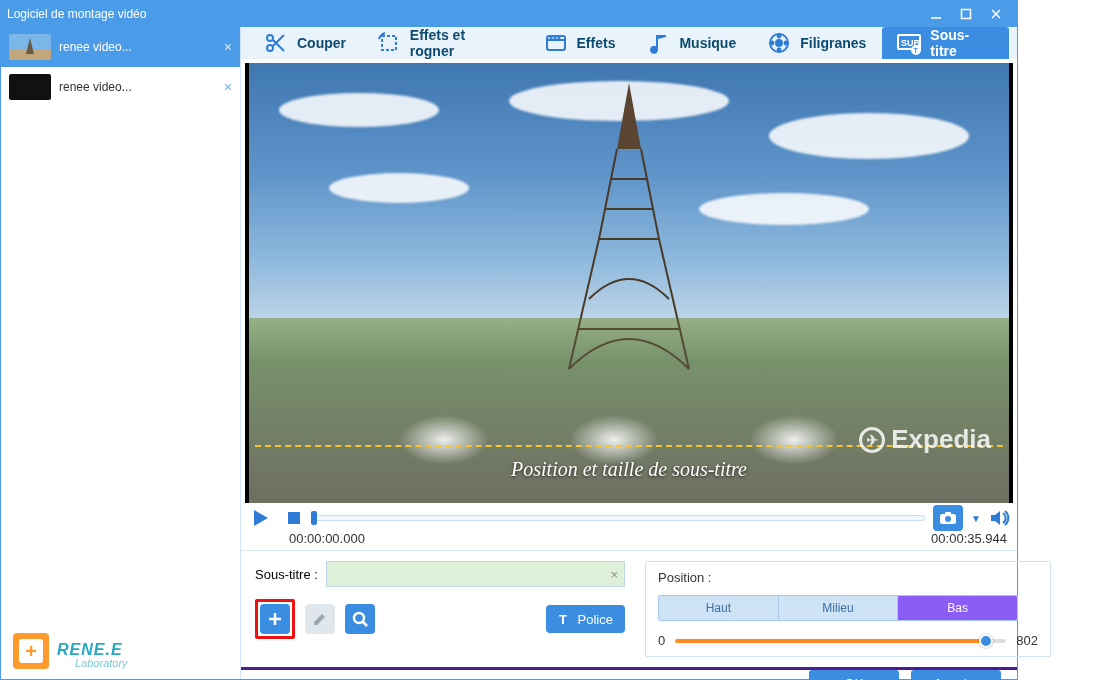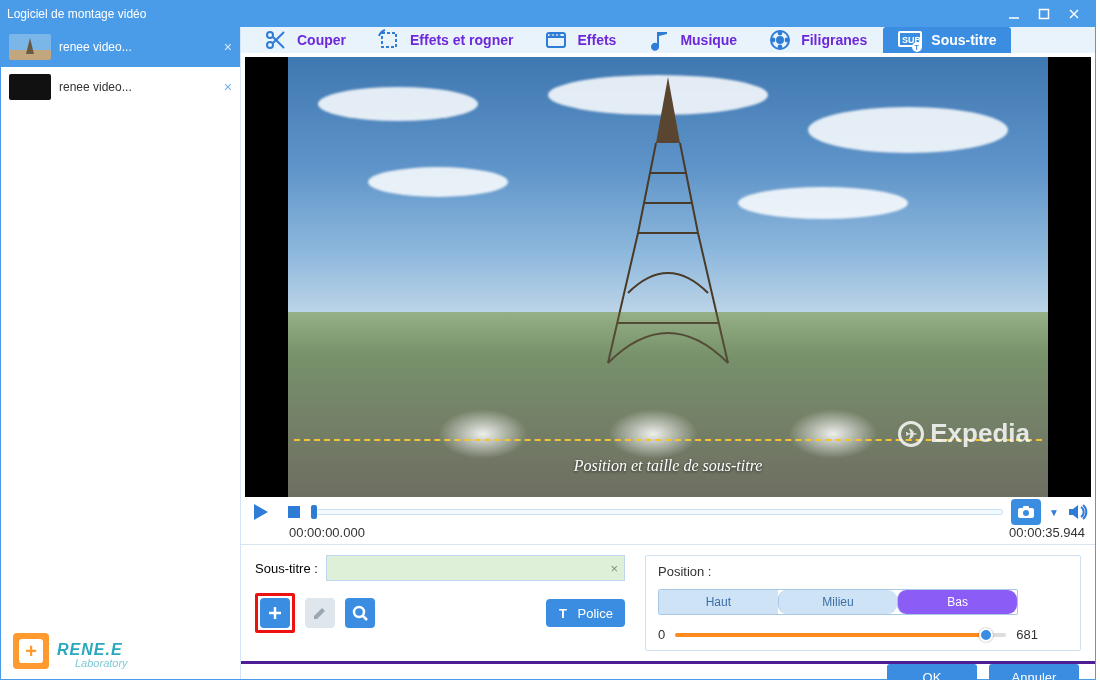--- a/index.html
+++ b/index.html
@@ -1,18 +1,18 @@
 <!DOCTYPE html>
 <html><head>
 <meta charset="utf-8">
 <style>
   * { box-sizing: border-box; margin: 0; padding: 0; font-family: "Segoe UI", Arial, sans-serif; }
   html, body { width: 1100px; height: 680px; overflow: hidden; background: #fff; }
 
-  .window { width: 1096px; height: 680px; display: flex; flex-direction: column; border: 1px solid #4a9be8; }
+  .window { width: 1018px; height: 680px; display: flex; flex-direction: column; border: 1px solid #4a9be8; }
 
   
   .titlebar { height: 26px; background: #4a9be8; color: #fff; display: flex; align-items: center; padding: 0 6px; font-size: 12px; }
   .titlebar .title { flex: 1; }
   .titlebar .winbtn { width: 30px; height: 20px; display: flex; align-items: center; justify-content: center; cursor: pointer; }
   .titlebar .winbtn svg { stroke: #fff; }
 
   .body { flex: 1; display: flex; min-height: 0; }
 
   
@@ -34,36 +34,36 @@
   .logo-badge::after { content:"+"; position:absolute; inset:0; display:flex; align-items:center; justify-content:center; color:#ff9a2e; font-weight:bold; font-size:20px; }
   .logo-text { line-height: 1; }
   .logo-text .l1 { color:#2aa8bf; font-weight:bold; font-style:italic; font-size:16px; letter-spacing:1px; }
   .logo-text .l2 { color:#7fc9d6; font-style:italic; font-size:11px; margin-left:18px; }
 
   
   .main { flex: 1; display: flex; flex-direction: column; min-width: 0; background:#fff; }
 
   
   .tabs { height: 44px; background: #e9f3fc; display: flex; align-items: stretch; padding: 0 8px; gap: 2px; }
-  .tab { display: flex; align-items: center; gap: 8px; padding: 0 14px; color: #6d28d9; font-size: 14px; font-weight: 600; cursor: pointer; border-radius: 3px 3px 0 0; }
+  .tab { display: flex; align-items: center; gap: 8px; padding: 0 14px; color: #0c4a6e; font-size: 14px; font-weight: 600; cursor: pointer; border-radius: 3px 3px 0 0; }
   .tab.active { background: #3a8de0; color: #fff; }
   .tab .ticon { width: 26px; height: 26px; display:flex; align-items:center; justify-content:center; }
 
   
   .preview-wrap { padding: 4px 4px 0 4px; background:#fff; }
   .preview { position: relative; height: 440px; background: #000; display:flex; justify-content:center; }
   .frame { position: relative; width: 760px; height: 100%; overflow: hidden; }
   .sky { position:absolute; inset:0; background: linear-gradient(to bottom, #3f77b0 0%, #5e94c9 25%, #8fb9dd 45%, #bcd4e7 58%, #9db98f 58%, #7d9e72 68%, #8a8e7a 100%); }
   .cloud { position:absolute; background: rgba(255,255,255,.85); border-radius: 50%; filter: blur(1px); }
   .tower { position:absolute; left:50%; top:16px; transform:translateX(-50%); }
   .plaza { position:absolute; left:0; right:0; bottom:0; height:42%; background: linear-gradient(to bottom, rgba(120,140,100,.2), rgba(90,90,80,.6)); }
   .fountain { position:absolute; bottom:38px; width:90px; height:50px; background: radial-gradient(ellipse at center, rgba(255,255,255,.88), rgba(255,255,255,0) 70%); }
   .watermark { position:absolute; right:18px; bottom:48px; color: rgba(255,255,255,.82); font-size:26px; font-weight:600; display:flex; align-items:center; gap:6px; }
   .watermark .wcirc { width:26px; height:26px; border:3px solid rgba(255,255,255,.82); border-radius:50%; display:flex; align-items:center; justify-content:center; font-size:14px; }
-  .sub-overlay { position:absolute; left:50%; bottom:22px; transform:translateX(-50%); color:#fff; font-family: Georgia, 'Times New Roman', serif; font-style: italic; font-size:16px; text-shadow: 0 1px 3px rgba(0,0,0,.7); white-space: nowrap; }
+  .sub-overlay { position:absolute; left:50%; bottom:22px; transform:translateX(-50%); color:#fff; font-family: Georgia, 'Times New Roman', serif; font-style: italic; font-size:20px; text-shadow: 0 1px 3px rgba(0,0,0,.7); white-space: nowrap; }
   .dashline { position:absolute; left:6px; right:6px; bottom:56px; border-top: 2px dashed #f5c531; }
 
   
   .playrow { height: 34px; display:flex; align-items:center; gap:8px; padding: 2px 6px 0 6px; }
   .playbtn { width:28px; height:24px; display:flex; align-items:center; justify-content:center; cursor:pointer; }
   .stopbtn { width:22px; height:22px; display:flex; align-items:center; justify-content:center; cursor:pointer; }
   .seek { flex:1; height: 6px; border:1px solid #c9dff4; border-radius:3px; position:relative; background:#f3f8fd; }
   .seek .knob { position:absolute; left:0; top:50%; width:6px; height:14px; background:#2e7cd6; transform:translate(-50%,-50%); border-radius:2px; }
   .cam { width:30px; height:26px; background:#3a8de0; border-radius:4px; display:flex; align-items:center; justify-content:center; cursor:pointer; }
   .vol { width:22px; height:22px; display:flex; align-items:center; justify-content:center; cursor:pointer; color:#2e7cd6; }
@@ -79,21 +79,21 @@
   .btnrow { display:flex; align-items:center; gap:10px; }
   .iconbtn { width:30px; height:30px; border-radius:4px; display:flex; align-items:center; justify-content:center; cursor:pointer; }
   .iconbtn.blue { background:#3a8de0; color:#fff; }
   .iconbtn.grey { background:#dfe6ec; color:#9aa6b1; }
   .highlight { border:3px solid #e11; padding:2px; border-radius:2px; }
   .policebtn { margin-left:auto; height:28px; padding:0 12px; background:#3a8de0; color:#fff; border-radius:4px; display:flex; align-items:center; gap:6px; font-size:13px; cursor:pointer; }
 
   .pright { flex:1; border:1px solid #cfe0f1; border-radius:2px; padding:8px 12px; font-size:13px; color:#333; }
   .seg { display:flex; margin-top:10px; border:1px solid #a9c8e8; border-radius:2px; overflow:hidden; width: 360px; }
   .seg .opt { flex:1; text-align:center; padding:5px 0; background:#cfe3f6; color:#3b6fa5; cursor:pointer; font-size:12px; }
-  .seg .opt + .opt { border-left:1px solid #a9c8e8;border-radius:9px; }
+  .seg .opt + .opt { border-left:1px solid #a9c8e8; }
   .seg .opt.sel { background:#8b5cf6; color:#fff; }
   .sliderrow { display:flex; align-items:center; gap:10px; margin-top:12px; width:380px; }
   .hslider { flex:1; height:4px; background:#ddd; position:relative; border-radius:2px; }
   .hslider .fill { position:absolute; left:0; top:0; bottom:0; background:#ff8a1e; border-radius:2px; }
   .hslider .knob2 { position:absolute; top:50%; width:14px; height:14px; background:#3a8de0; border:2px solid #fff; border-radius:50%; transform:translate(-50%,-50%); box-shadow:0 0 2px rgba(0,0,0,.4); }
 
   
   .footer { height:44px; border-top:3px solid #4c1d95; display:flex; align-items:center; justify-content:flex-end; gap:12px; padding:0 16px; }
   .fbtn { min-width:90px; height:26px; background:#3a8de0; color:#fff; border-radius:3px; display:flex; align-items:center; justify-content:center; font-size:13px; cursor:pointer; }
 </style>
@@ -328,21 +328,21 @@
             <div class="opt">Haut</div>
             <div class="opt">Milieu</div>
             <div class="opt sel">Bas</div>
           </div>
           <div class="sliderrow">
             <span>0</span>
             <div class="hslider">
               <div class="fill" style="width:94%;"></div>
               <div class="knob2" style="left:94%;"></div>
             </div>
-            <span>681</span>
+            <span>802</span>
           </div>
         </div>
       </div>
 
       <div class="footer">
         <div class="fbtn">OK</div>
         <div class="fbtn">Annuler</div>
       </div>
     </div>
   </div>

